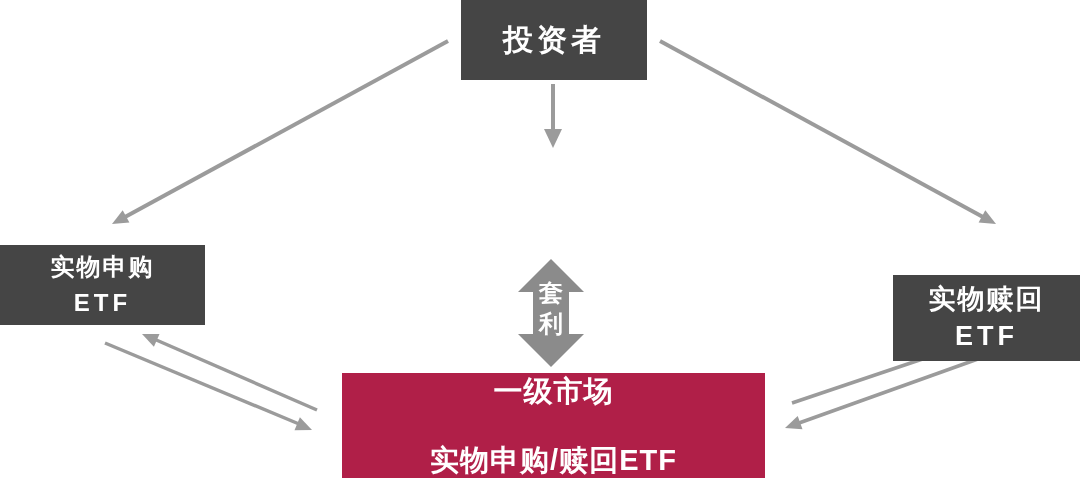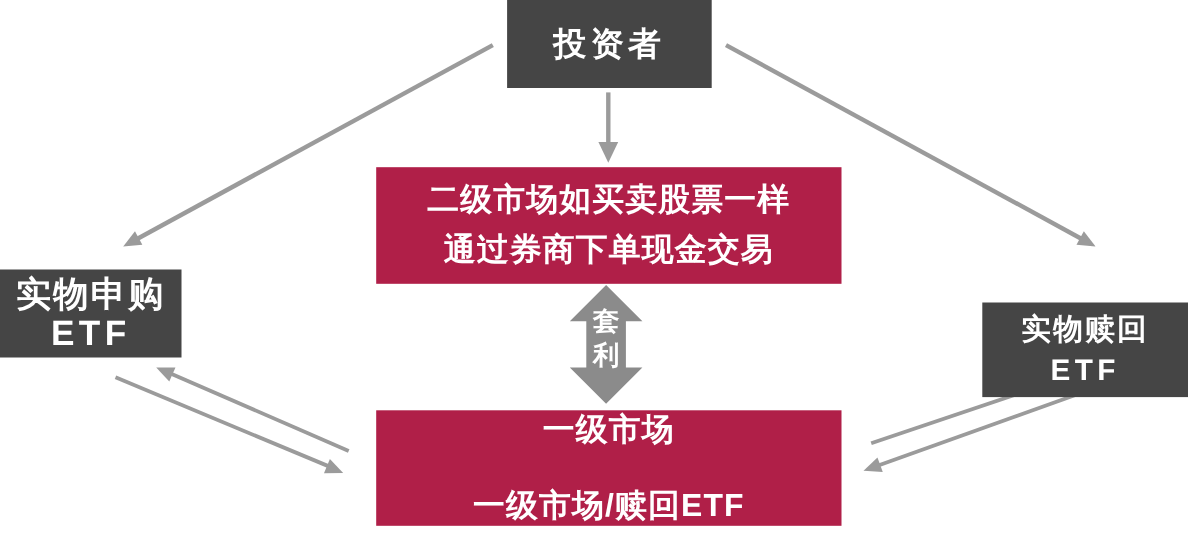--- a/index.html
+++ b/index.html
@@ -51,22 +51,22 @@
   .node-primary {
     left: 342px; top: 373px;
     width: 423px; height: 105px;
     font-size: 29px;
     line-height: 45px;
     letter-spacing: 1px;
     gap: 24px;
   }
   .node-left {
     left: 0px; top: 245px;
-    width: 165px; height: 80px;
-    font-size: 32px;
+    width: 205px; height: 80px;
+    font-size: 24px;
     line-height: 36px;
     letter-spacing: 2px;
   }
   .node-right {
     left: 893px; top: 243px;
     width: 187px; height: 86px;
     font-size: 27px;
     line-height: 37px;
     letter-spacing: 2px;
     margin-top: 32px;
@@ -131,38 +131,34 @@
 
     <g>
       <polygon points="551,259 584,292 569,292 569,334 584,334 551,367 518,334 533,334 533,292 518,292" fill="#8B8B8B"></polygon>
     </g>
   </svg>
 
   <div class="node node-dark node-investor">
     <span>投资者</span>
   </div>
 
-  <div class="node node-red node-secondary">
-    <span>二级市场如买卖股票一样</span>
-    <span>通过券商下单现金交易</span>
-  </div>
 
   <div class="node node-dark node-left">
     <span>实物申购</span>
     <span class="etf-line">ETF</span>
   </div>
 
   <div class="node node-dark node-right">
     <span>实物赎回</span>
     <span class="etf-line">ETF</span>
   </div>
 
   <div class="node node-red node-primary">
     <span>一级市场</span>
-    <span>一级市场/赎回ETF</span>
+    <span>实物申购/赎回ETF</span>
   </div>
 
   <div class="arbitrage-label">
     <span>套</span>
     <span>利</span>
   </div>
 
 </div>
 
 </body></html>

